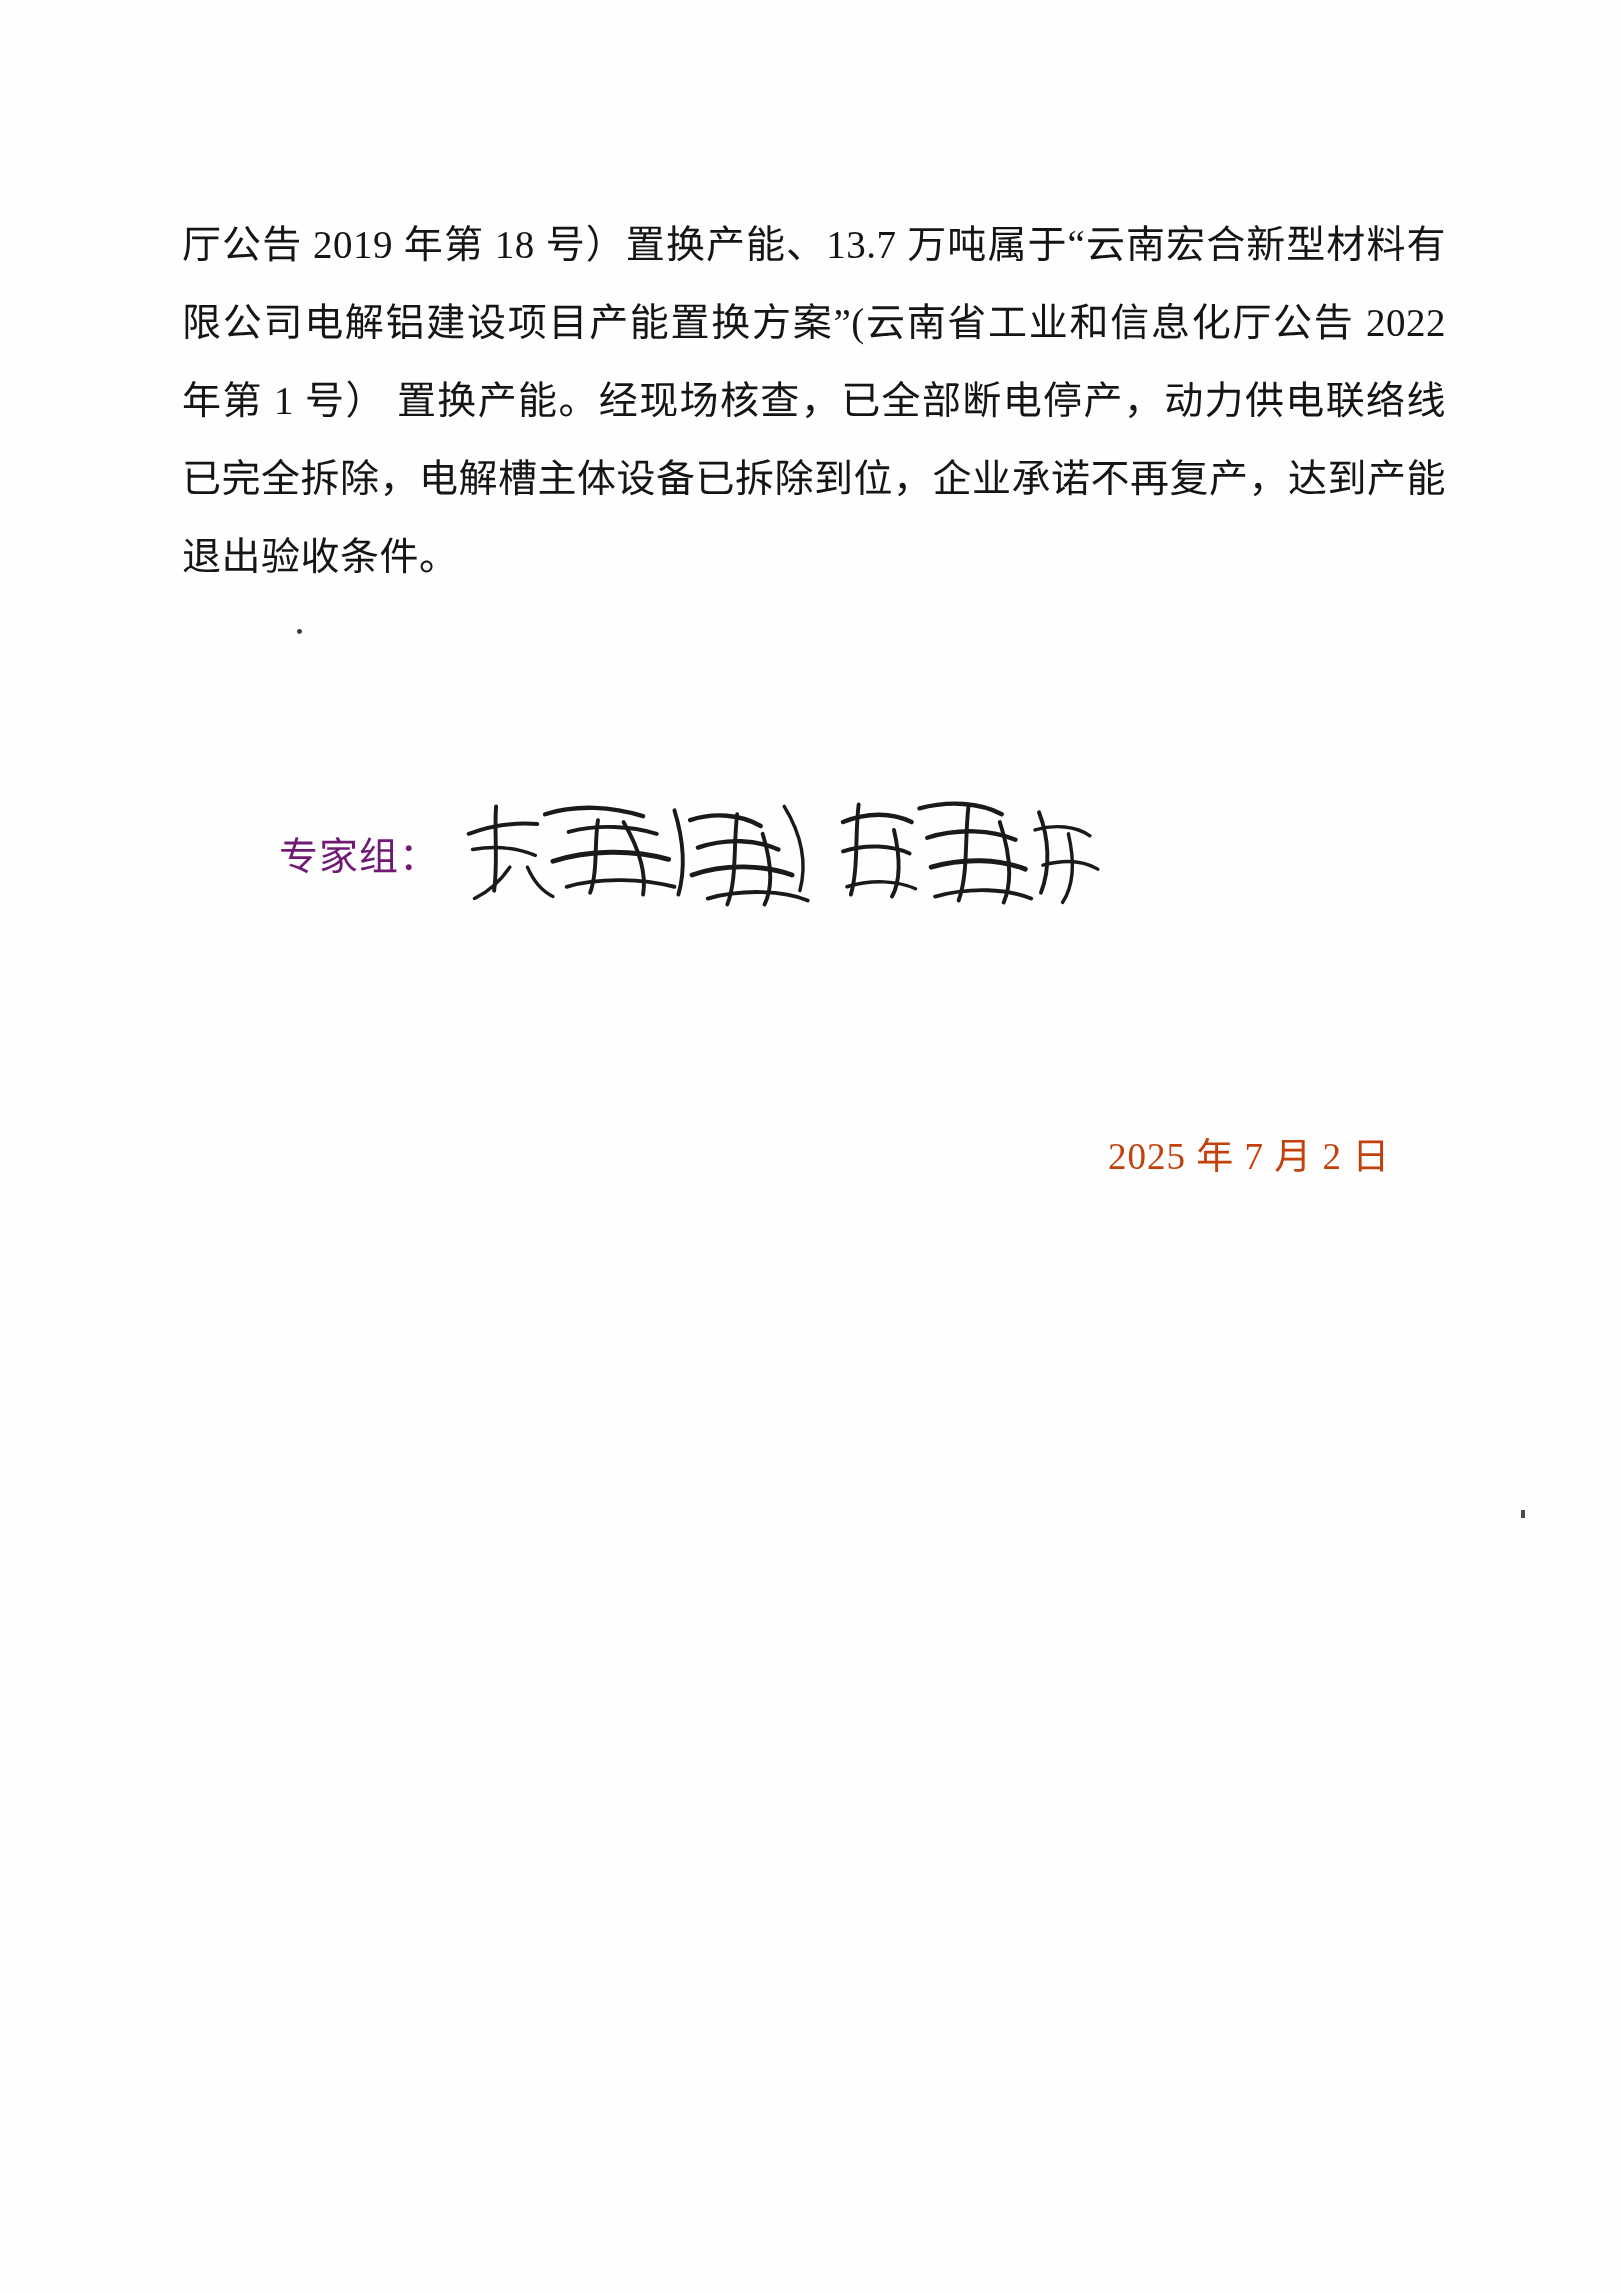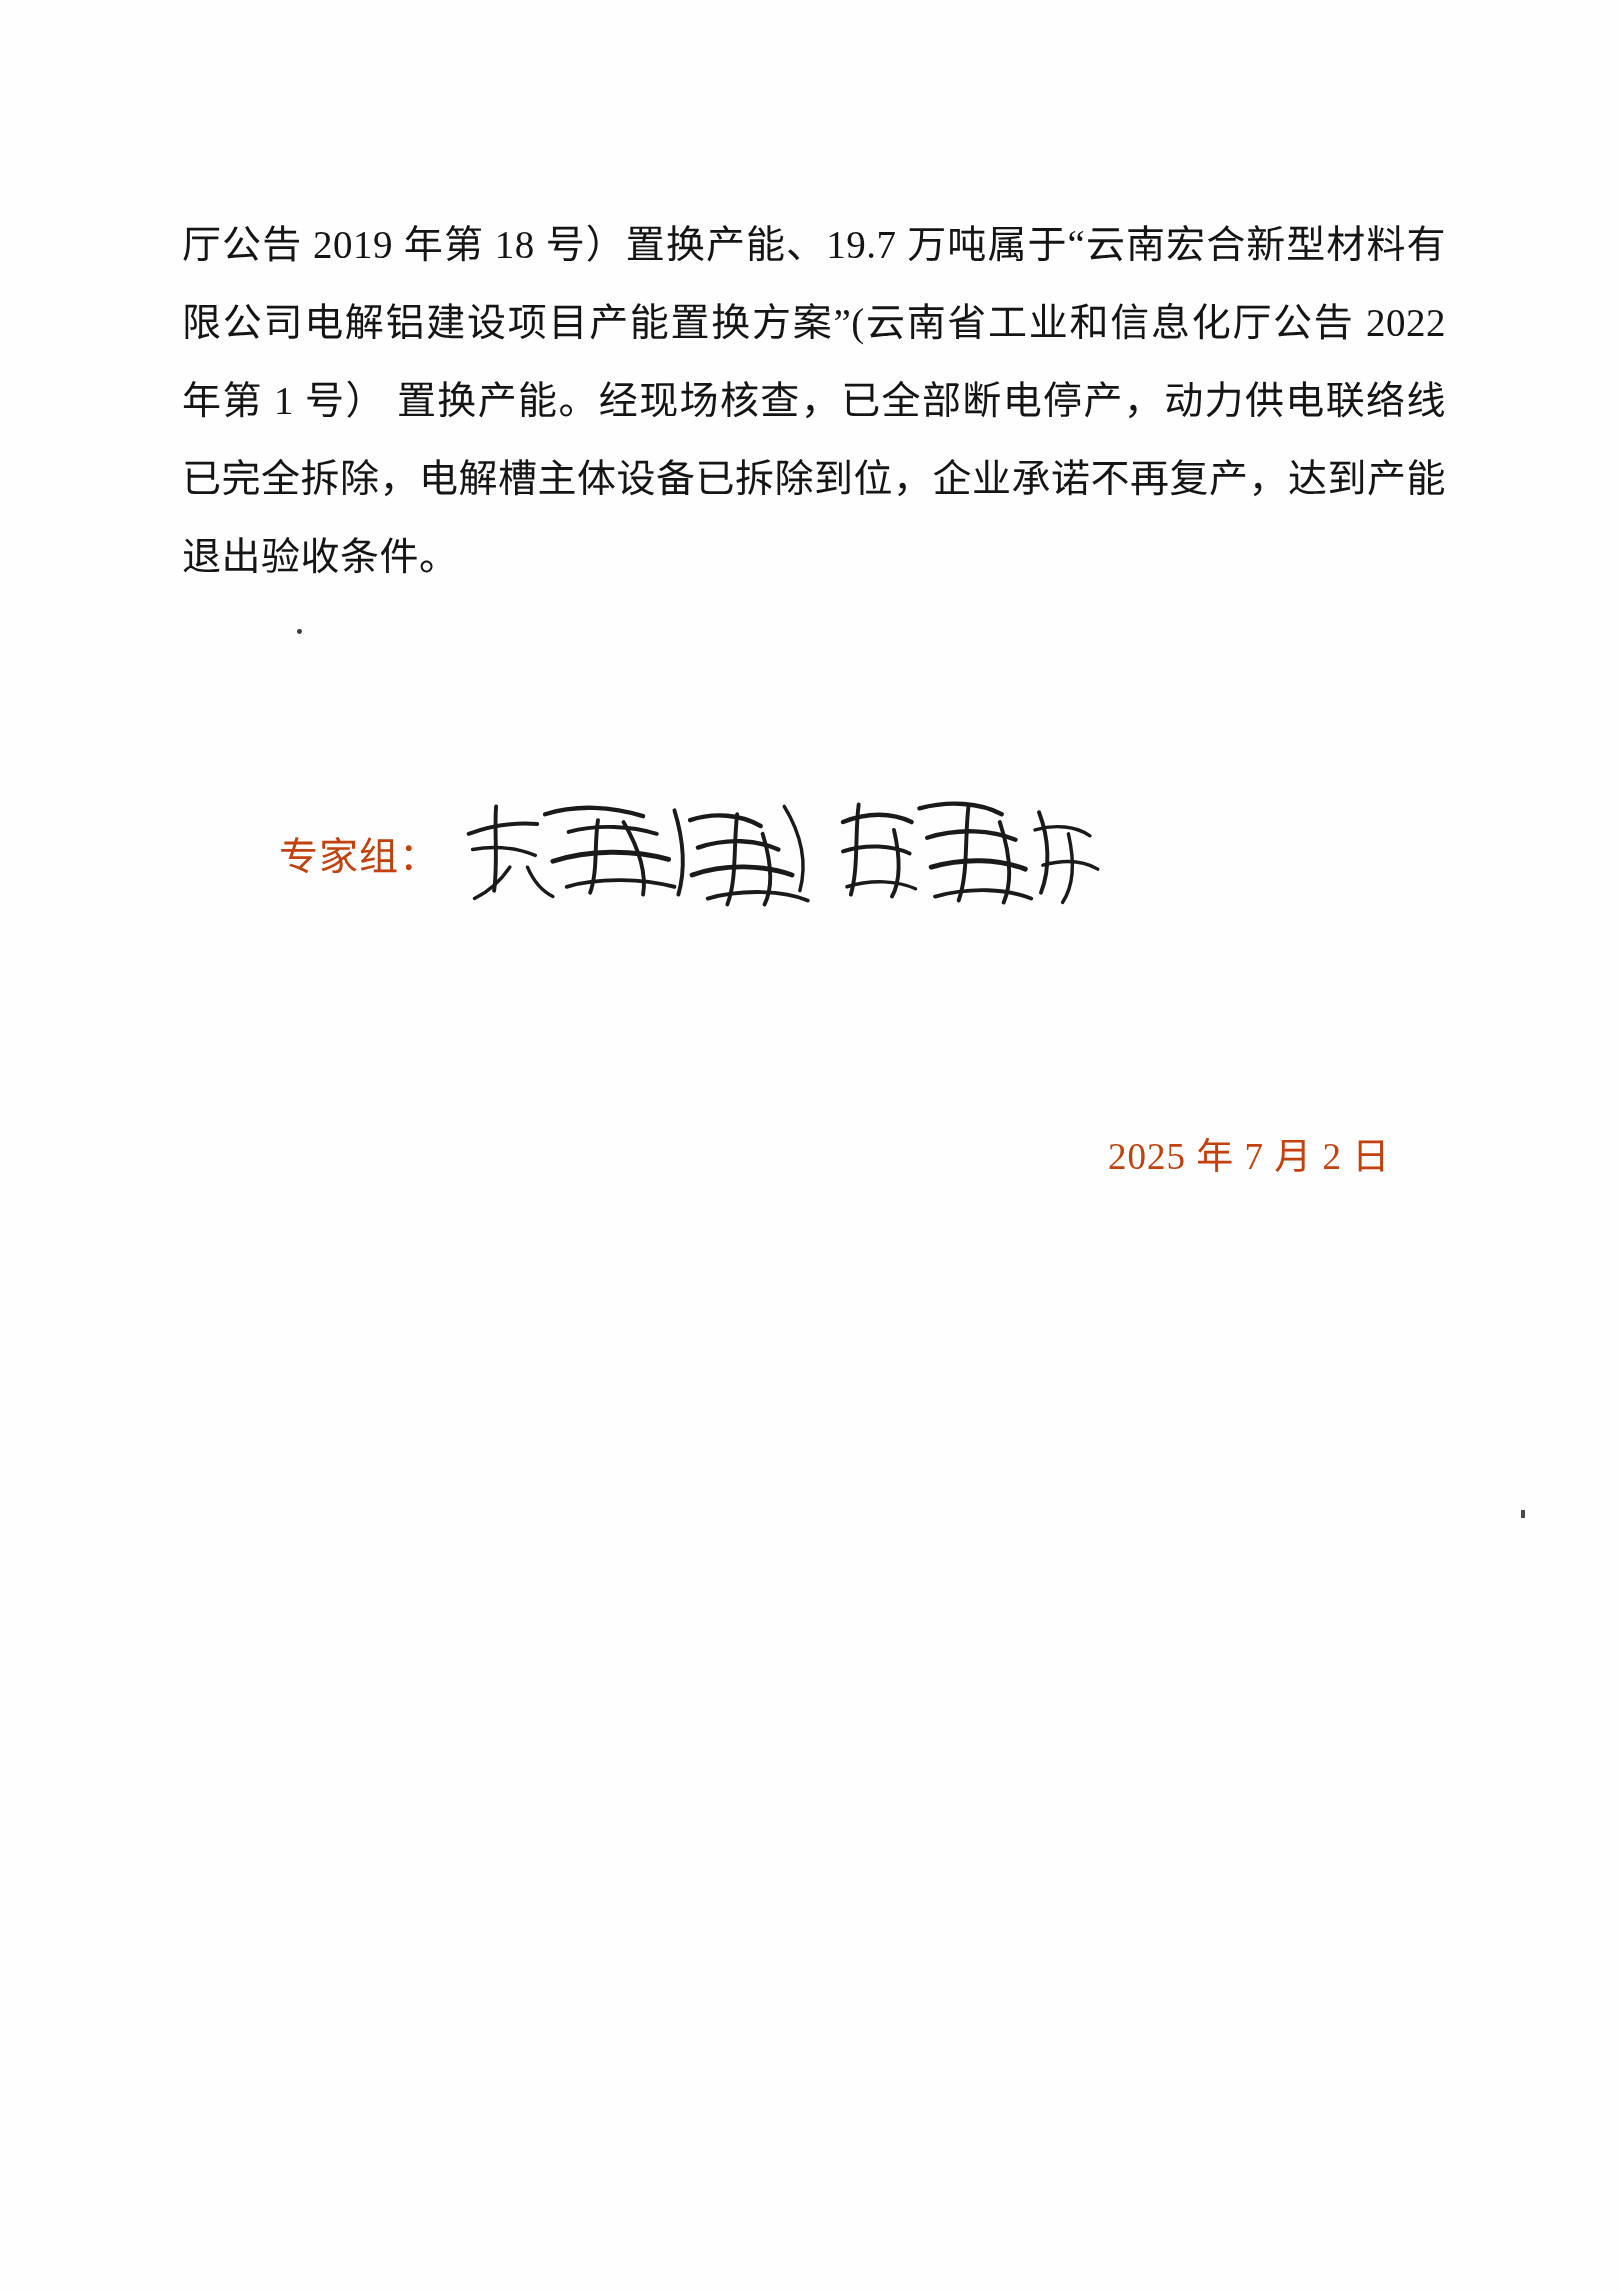--- a/index.html
+++ b/index.html
@@ -70,21 +70,21 @@
     width: 1078px;
     height: 127px;
   }
   .sign-label {
     position: absolute;
     left: 0;
     top: 27.4px;
     font-size: 39px;
     line-height: 51px;
     letter-spacing: 1px;
-    color: #c2410c;
+    color: #701a75;
     white-space: nowrap;
   }
   .signature-svg {
     position: absolute;
     left: 172px;
     top: -27.4px;
   }
 
   
   .date-line {
@@ -97,21 +97,21 @@
     color: #c2410c;
     white-space: nowrap;
   }
 </style>
 </head>
 <body>
 
 <div class="page">
 
   <div class="body-text">
-    <p>厅公告 2019 年第 18 号）置换产能、19.7 万吨属于“云南宏合新型材料有限公司电解铝建设项目产能置换方案”(云南省工业和信息化厅公告 2022 年第 1 号） 置换产能。经现场核查，已全部断电停产，动力供电联络线已完全拆除，电解槽主体设备已拆除到位，企业承诺不再复产，达到产能退出验收条件。</p>
+    <p>厅公告 2019 年第 18 号）置换产能、13.7 万吨属于“云南宏合新型材料有限公司电解铝建设项目产能置换方案”(云南省工业和信息化厅公告 2022 年第 1 号） 置换产能。经现场核查，已全部断电停产，动力供电联络线已完全拆除，电解槽主体设备已拆除到位，企业承诺不再复产，达到产能退出验收条件。</p>
   </div>
 
   <div class="ink-dot"></div>
   <div class="ink-dot-right"></div>
 
   <div class="sign-row">
     <div class="sign-label">专家组：</div>
 
     <svg class="signature-svg" width="686" height="147" viewBox="0 0 700 150" aria-hidden="true">
       <g fill="none" stroke="#1a1a1a" stroke-linecap="round" stroke-linejoin="round">

